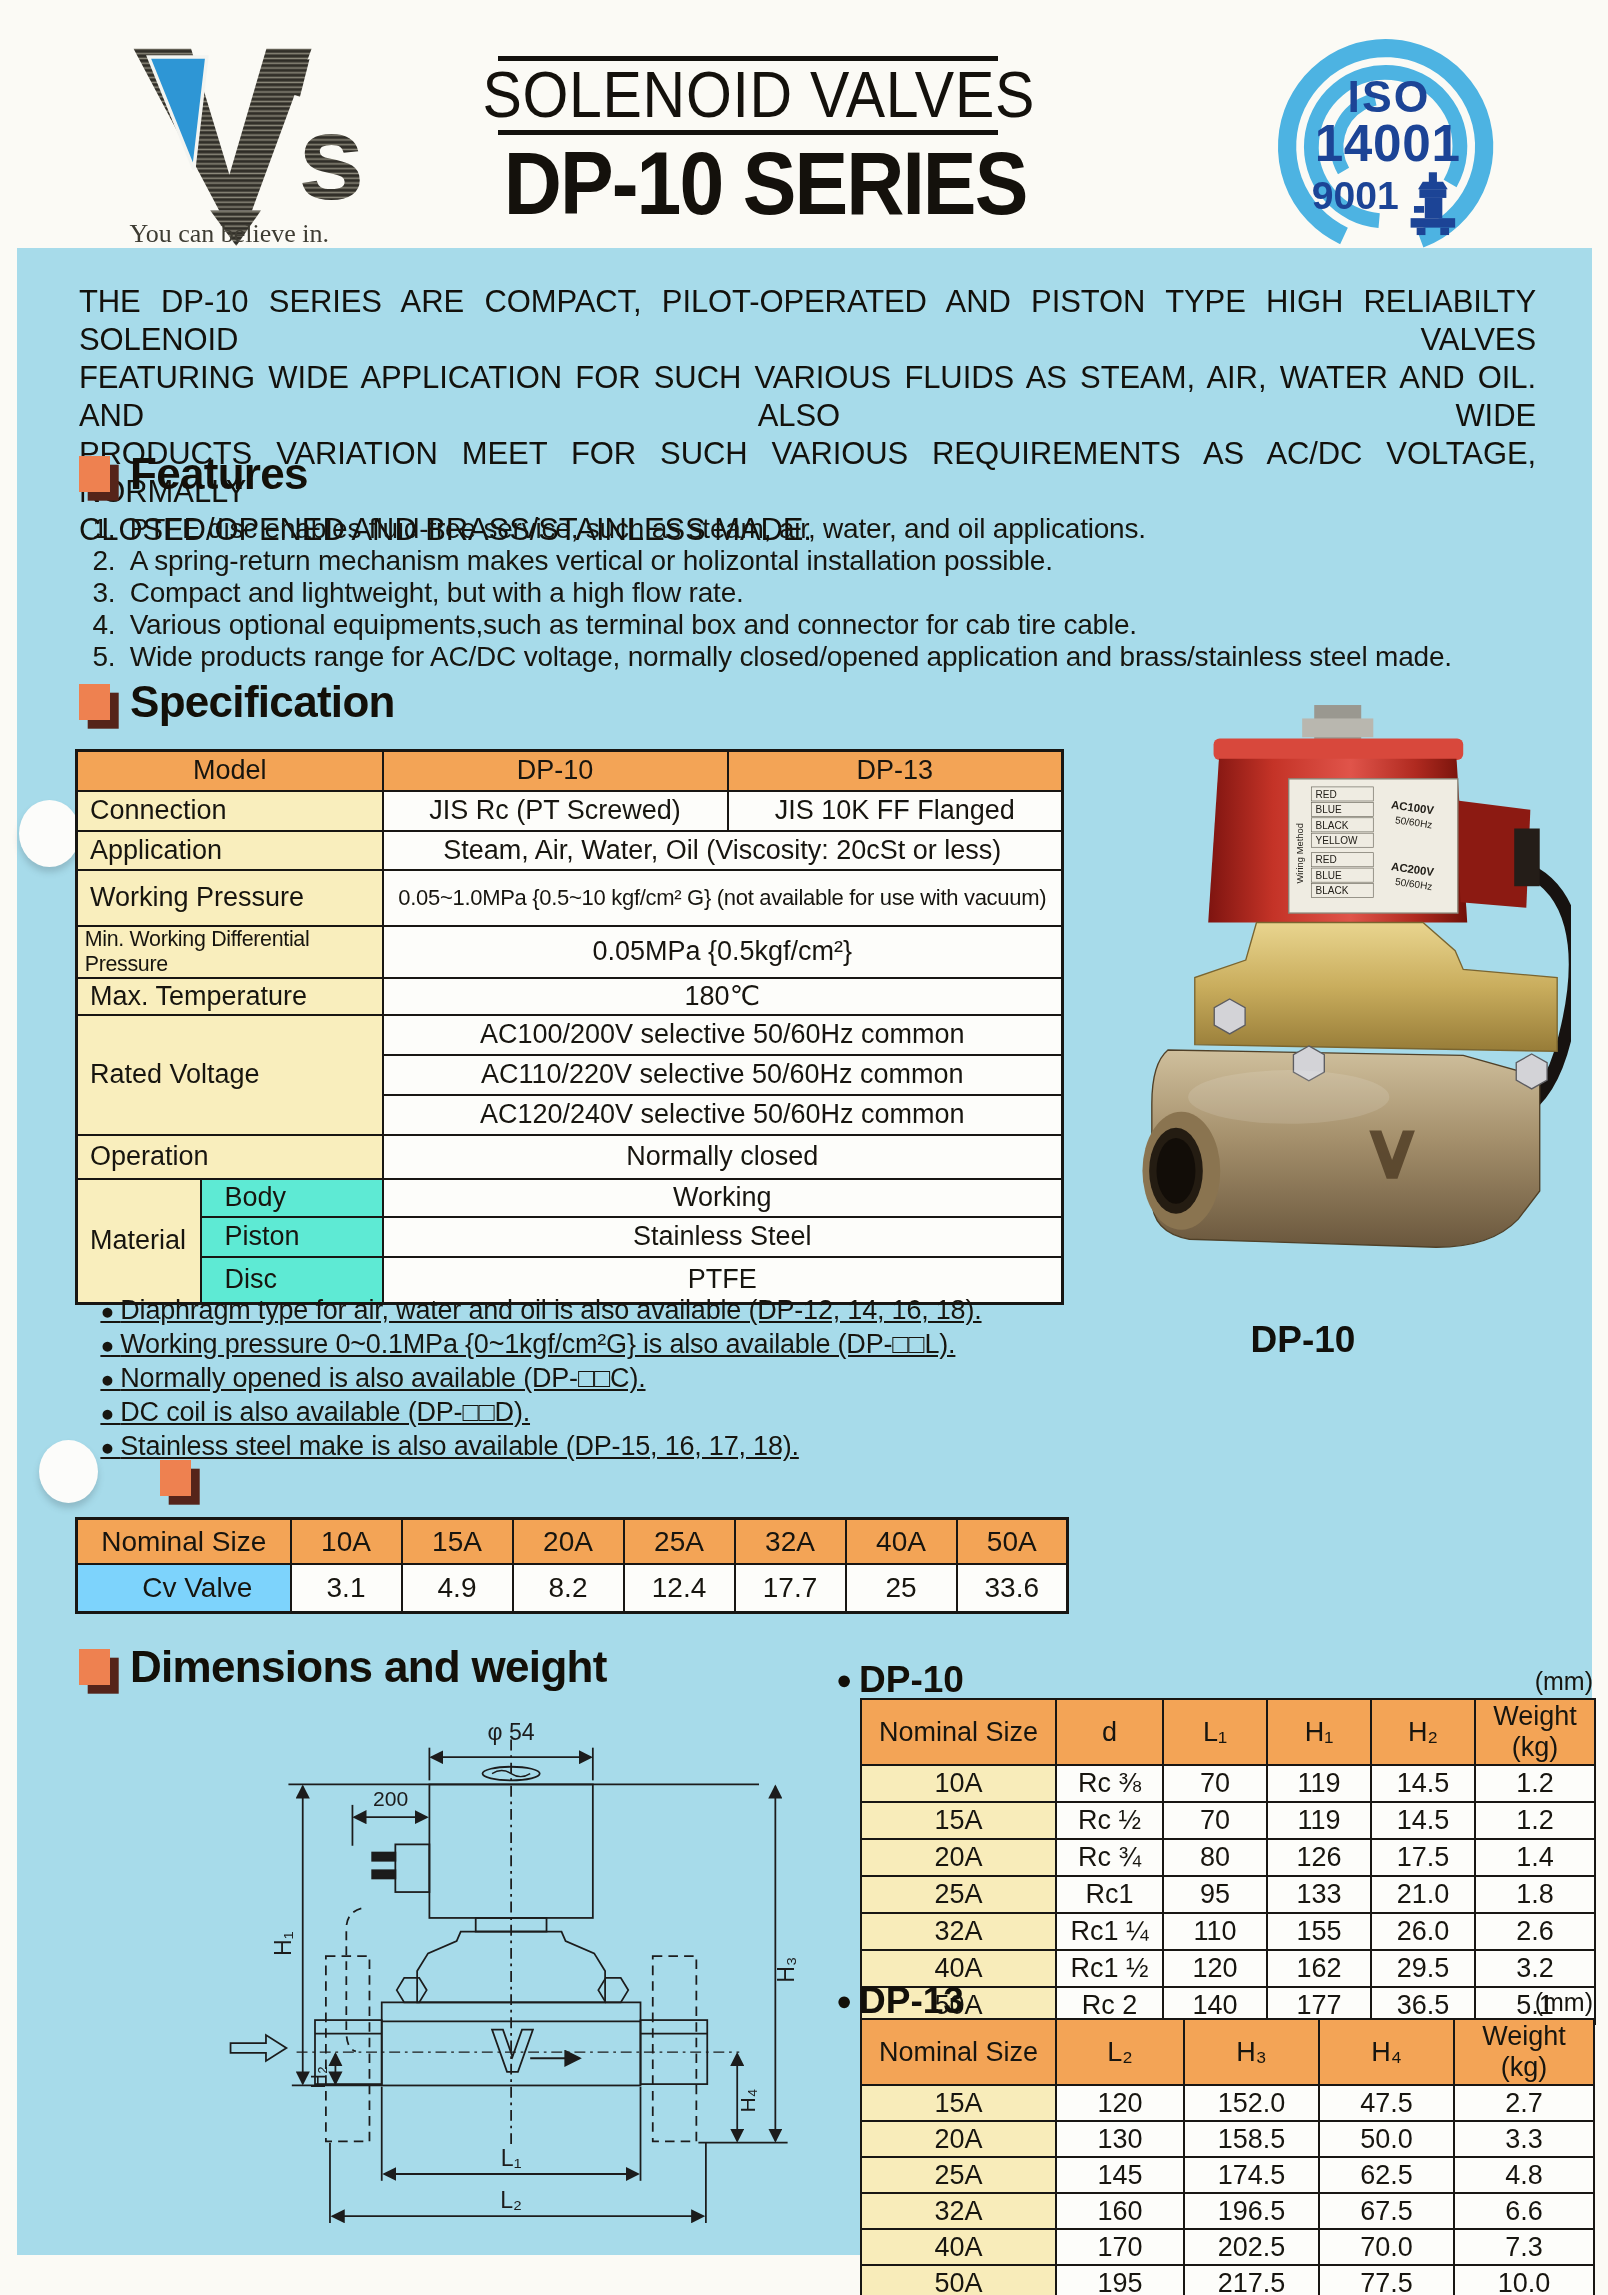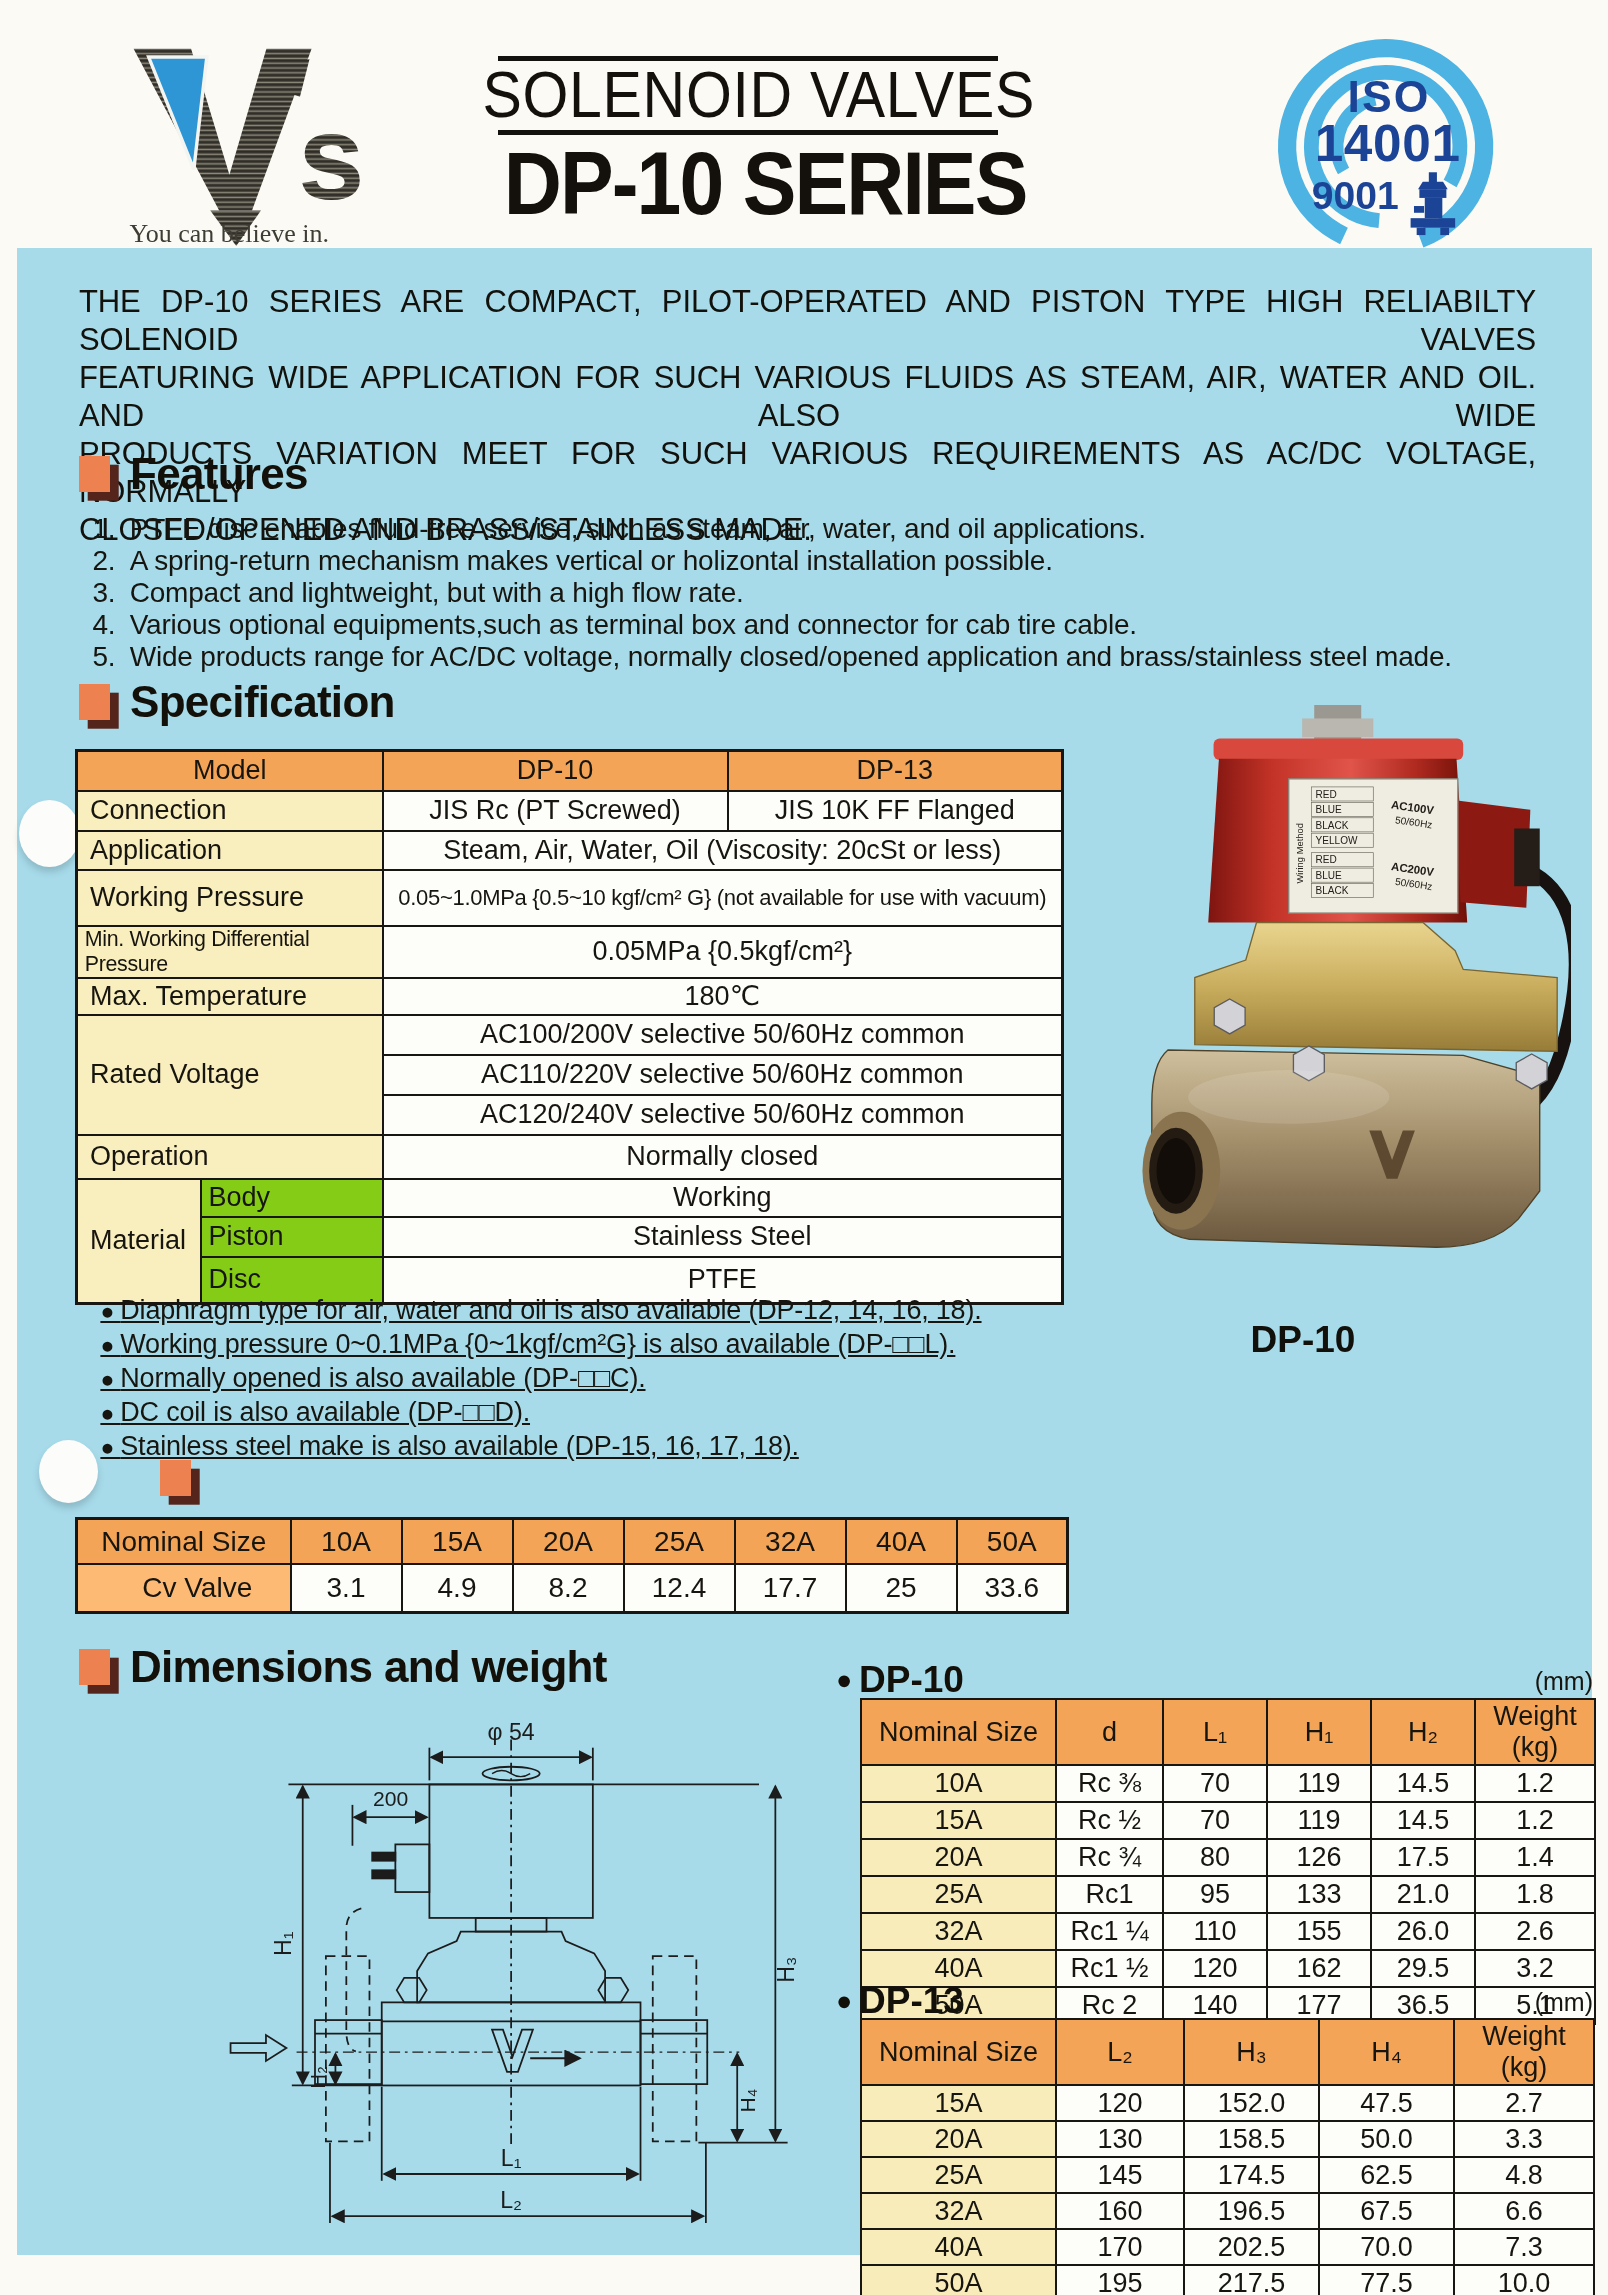--- a/index.html
+++ b/index.html
@@ -37,30 +37,30 @@
 
   
   table { border-collapse:collapse; table-layout:fixed; }
   th,td { overflow:hidden; }
 
   
   .spec { position:absolute; left:75px; top:749px; width:986px; border:3.3px solid #181613; background:#fdfdfa; }
   .spec th,.spec td { border:2px solid #181613; font-size:27px; text-align:center; padding:0 4px; font-weight:400; }
   .spec th { background:#f3a456; }
   .spec td.lab { background:#f9eebd; text-align:left; padding-left:12px; }
-  .spec td.sub { background:#84cc16; text-align:left; padding-left:7px; }
+  .spec td.sub { background:#5eead4; text-align:left; padding-left:23px; }
   .spec td.val { background:#fdfdfa; }
   .spec td.small { font-size:21.4px; letter-spacing:-0.3px; padding-left:6.7px; }
   .spec td.tight { font-size:22px; letter-spacing:-0.3px; }
 
   
   .cv-table { position:absolute; left:75px; top:1517px; width:988px; border:3.3px solid #181613; }
   .cv-table th { background:#f3a456; font-weight:400; font-size:28px; height:41px; border:2px solid #181613; text-align:center; }
   .cv-table td { background:#fdfdfa; font-size:28px; height:44px; border:2px solid #181613; text-align:center; }
-  .cv-table tbody td:first-child { background:#fdba74;padding-left:28px; }
+  .cv-table tbody td:first-child { background:#7dd3fc;padding-left:28px; }
 
   
   .dp { position:absolute; border:2.7px solid #181613; width:733px; }
   .dp th { background:#f3a456; font-weight:400; font-size:27px; border:2px solid #181613; text-align:center; }
   .dp td { background:#fdfdfa; font-size:27px; border:2px solid #181613; text-align:center; }
   .dp tbody td:first-child { background:#f8ecba; }
   #dp10-table { left:860px; top:1698px; } #dp10-table th { height:36px; } #dp10-table td { height:33px; }
   #dp13-table { left:860px; top:2018px; } #dp13-table th { height:35px; } #dp13-table td { height:32px; }
 
   .tbl-head { position:absolute; display:flex; align-items:center; gap:6.7px; font-size:37px; font-weight:700; color:#131009; }

